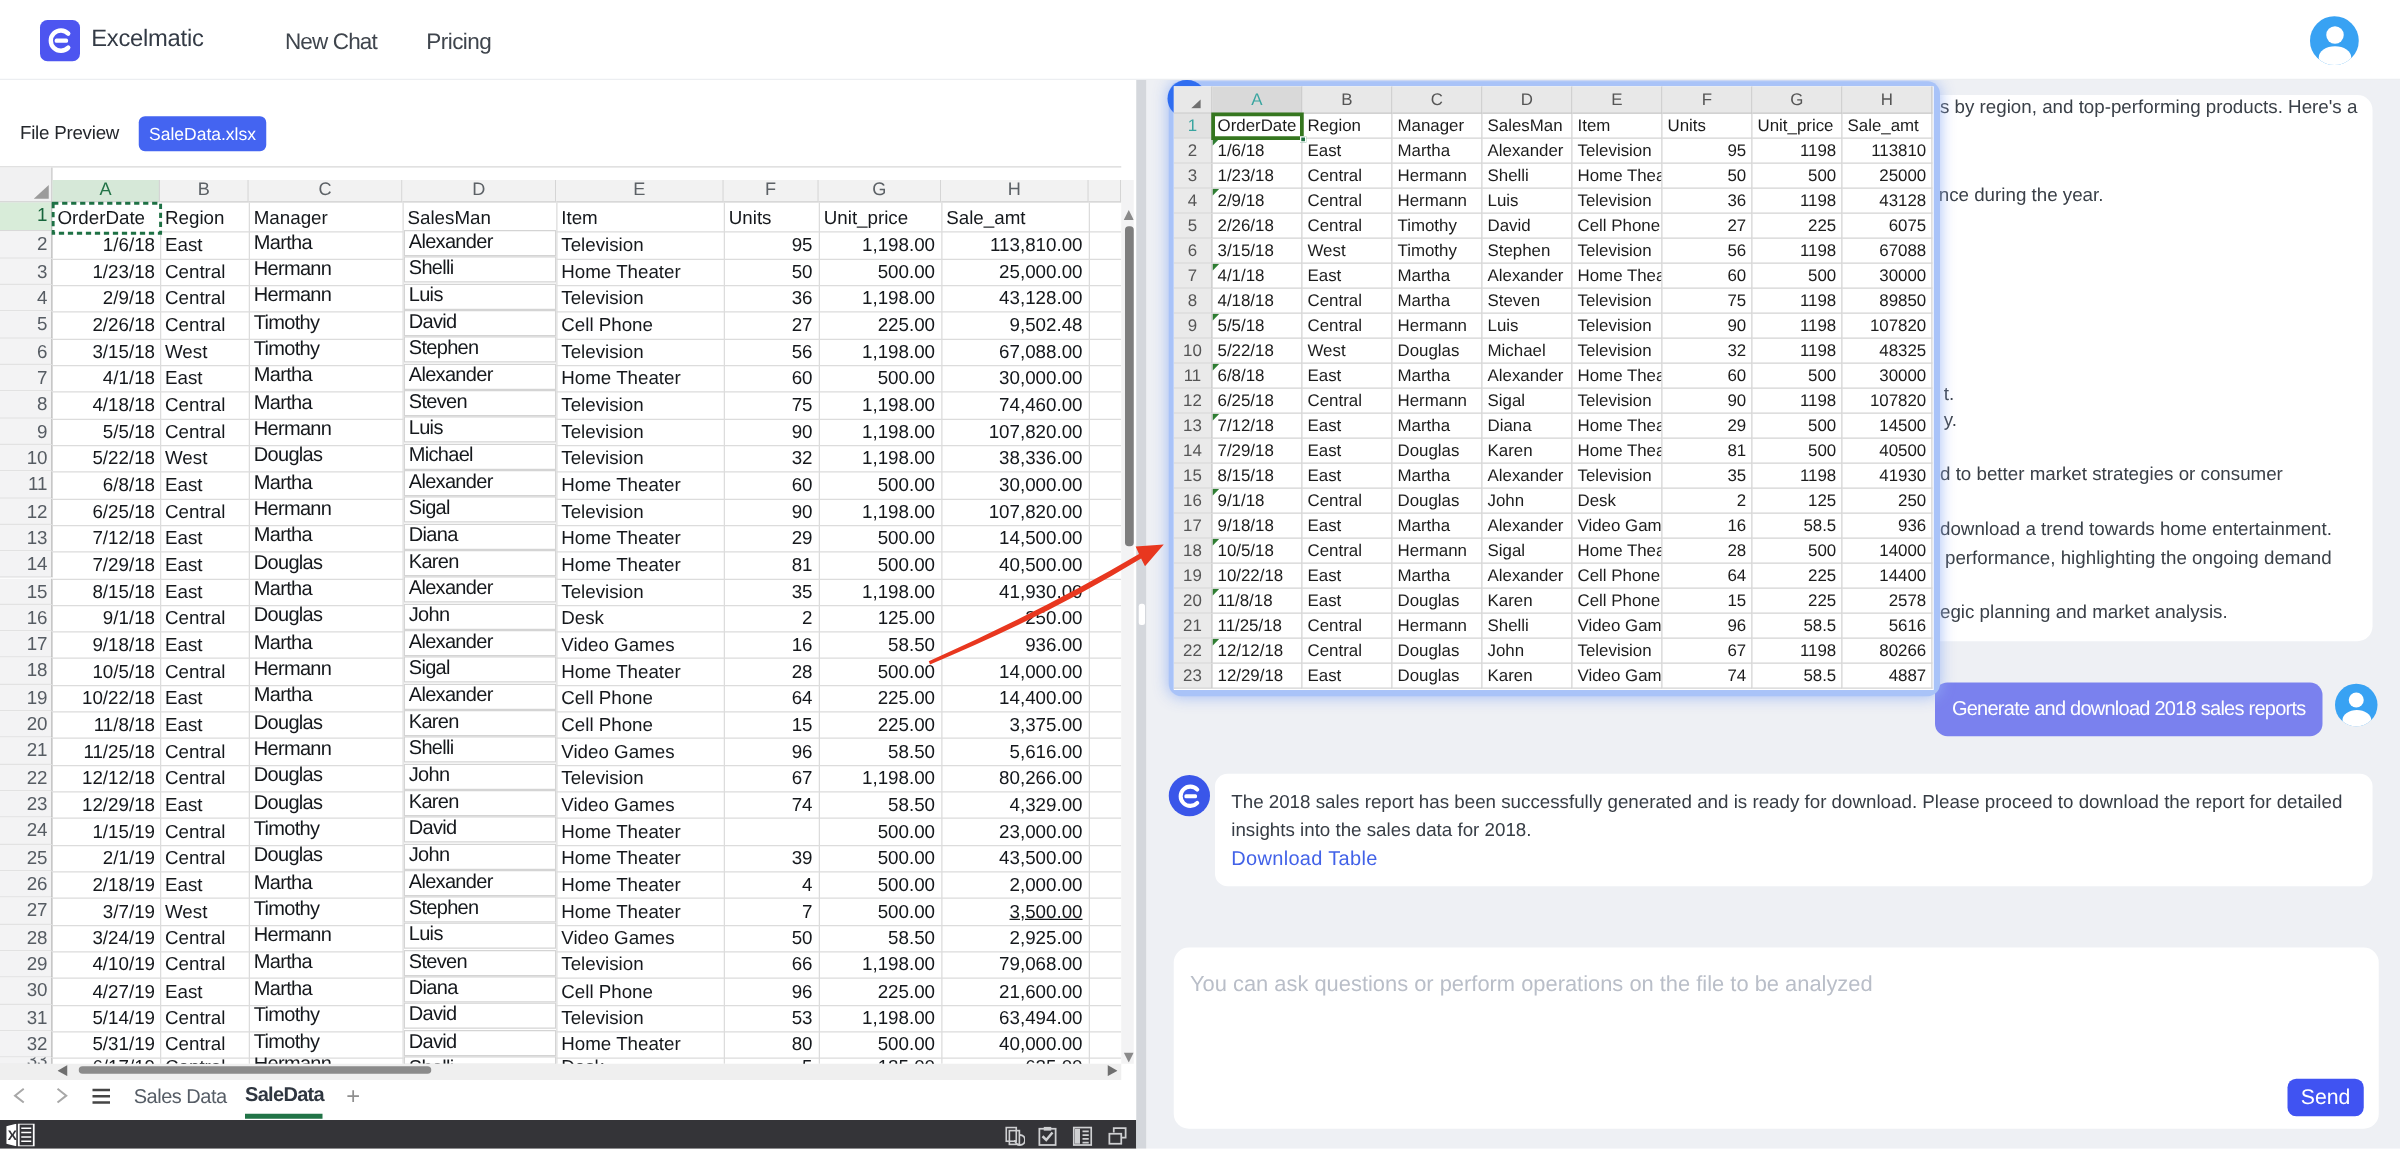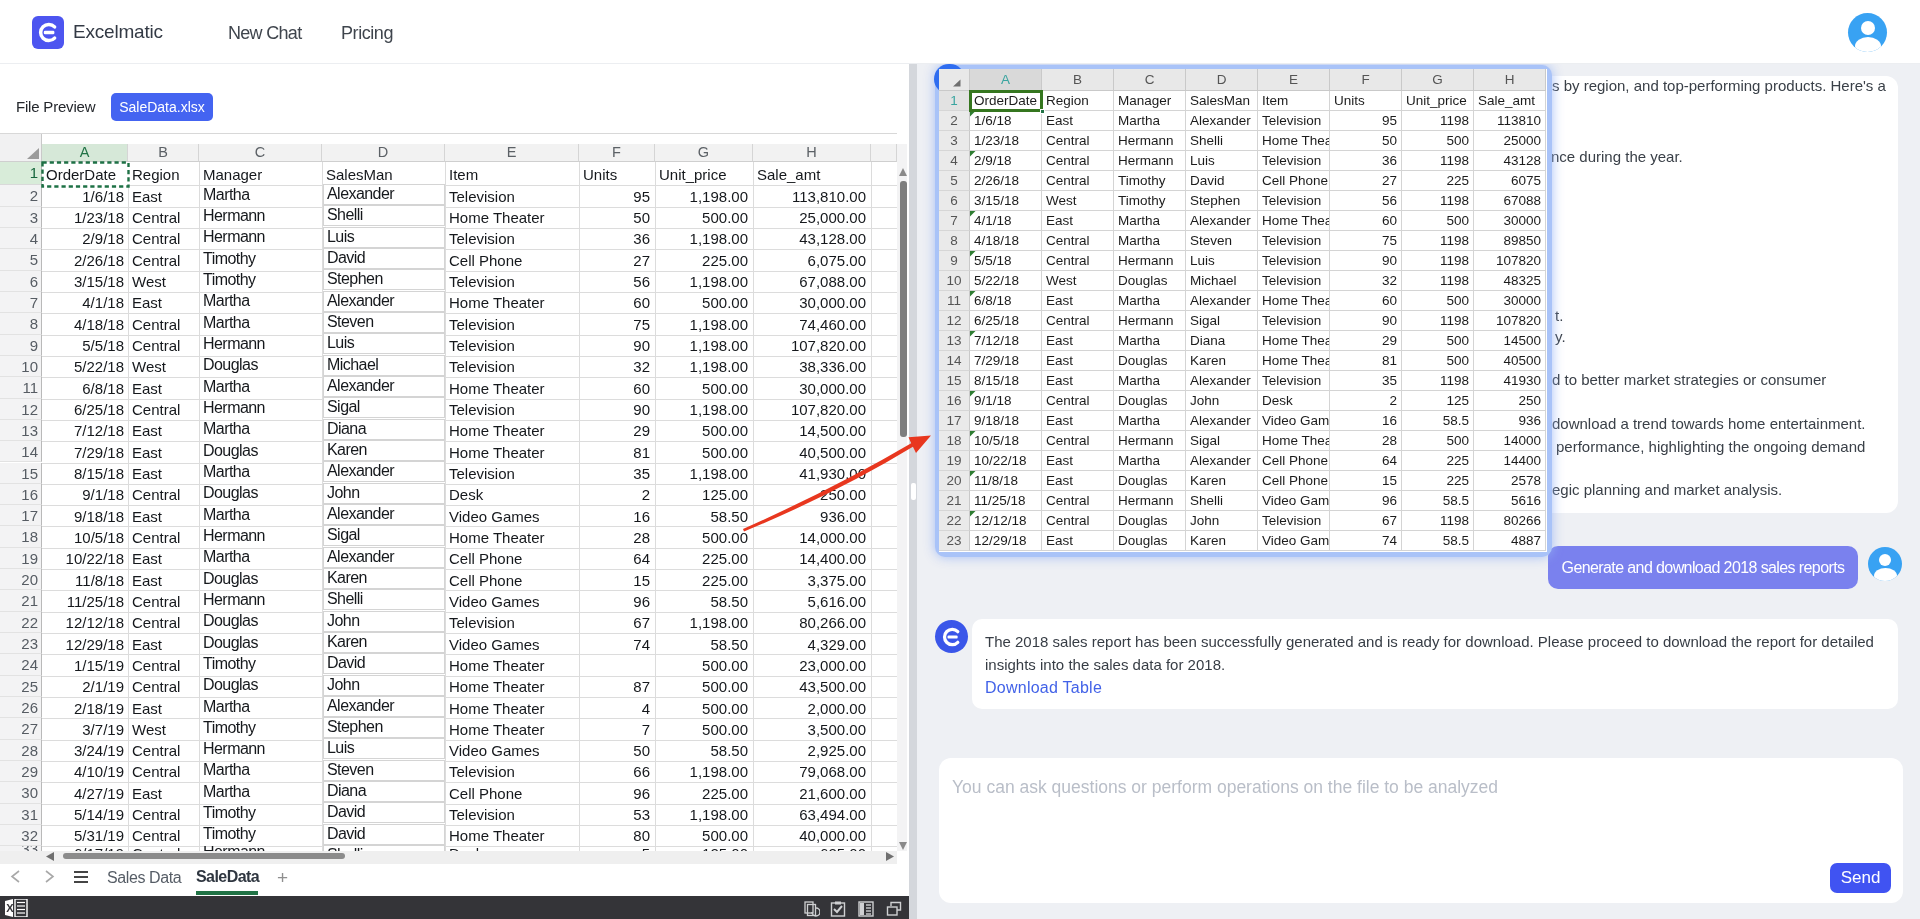--- a/index.html
+++ b/index.html
@@ -150,21 +150,21 @@
       <div class="ab nw" style="right:149px;top:2.5px;font-size:15px;color:#15181c;">1,198.00</div>
       <div class="ab nw" style="right:31px;top:2.5px;font-size:15px;color:#15181c;">43,128.00</div>
     </div>
     <div class="ab" style="left:0;top:249.3px;width:897px;height:21.32px;overflow:hidden;">
       <div class="ab nw" style="right:773px;top:2.5px;font-size:15px;color:#15181c;">2/26/18</div>
       <div class="ab nw" style="left:132px;top:2.5px;font-size:15px;color:#15181c;">Central</div>
       <div class="ab nw" style="left:203px;top:0.5px;font-size:16px;color:#15181c;letter-spacing:-0.55px;">Timothy</div>
       <div class="ab nw" style="left:449px;top:2.5px;font-size:15px;color:#15181c;">Cell Phone</div>
       <div class="ab nw" style="right:247px;top:2.5px;font-size:15px;color:#15181c;">27</div>
       <div class="ab nw" style="right:149px;top:2.5px;font-size:15px;color:#15181c;">225.00</div>
-      <div class="ab nw" style="right:31px;top:2.5px;font-size:15px;color:#15181c;">6,075.00</div>
+      <div class="ab nw" style="right:31px;top:2.5px;font-size:15px;color:#15181c;">9,502.48</div>
     </div>
     <div class="ab" style="left:0;top:270.6px;width:897px;height:21.32px;overflow:hidden;">
       <div class="ab nw" style="right:773px;top:2.5px;font-size:15px;color:#15181c;">3/15/18</div>
       <div class="ab nw" style="left:132px;top:2.5px;font-size:15px;color:#15181c;">West</div>
       <div class="ab nw" style="left:203px;top:0.5px;font-size:16px;color:#15181c;letter-spacing:-0.55px;">Timothy</div>
       <div class="ab nw" style="left:449px;top:2.5px;font-size:15px;color:#15181c;">Television</div>
       <div class="ab nw" style="right:247px;top:2.5px;font-size:15px;color:#15181c;">56</div>
       <div class="ab nw" style="right:149px;top:2.5px;font-size:15px;color:#15181c;">1,198.00</div>
       <div class="ab nw" style="right:31px;top:2.5px;font-size:15px;color:#15181c;">67,088.00</div>
     </div>
@@ -328,41 +328,41 @@
       <div class="ab nw" style="left:449px;top:2.5px;font-size:15px;color:#15181c;">Home Theater</div>
       <div class="ab nw" style="right:247px;top:2.5px;font-size:16px;color:#15181c;margin-top:36px;">46</div>
       <div class="ab nw" style="right:149px;top:2.5px;font-size:15px;color:#15181c;">500.00</div>
       <div class="ab nw" style="right:31px;top:2.5px;font-size:15px;color:#15181c;">23,000.00</div>
     </div>
     <div class="ab" style="left:0;top:675.7px;width:897px;height:21.32px;overflow:hidden;">
       <div class="ab nw" style="right:773px;top:2.5px;font-size:15px;color:#15181c;">2/1/19</div>
       <div class="ab nw" style="left:132px;top:2.5px;font-size:15px;color:#15181c;">Central</div>
       <div class="ab nw" style="left:203px;top:0.5px;font-size:16px;color:#15181c;letter-spacing:-0.55px;">Douglas</div>
       <div class="ab nw" style="left:449px;top:2.5px;font-size:15px;color:#15181c;">Home Theater</div>
-      <div class="ab nw" style="right:247px;top:2.5px;font-size:15px;color:#15181c;">87</div>
+      <div class="ab nw" style="right:247px;top:2.5px;font-size:15px;color:#15181c;">39</div>
       <div class="ab nw" style="right:149px;top:2.5px;font-size:15px;color:#15181c;">500.00</div>
       <div class="ab nw" style="right:31px;top:2.5px;font-size:15px;color:#15181c;">43,500.00</div>
     </div>
     <div class="ab" style="left:0;top:697.0px;width:897px;height:21.32px;overflow:hidden;">
       <div class="ab nw" style="right:773px;top:2.5px;font-size:15px;color:#15181c;">2/18/19</div>
       <div class="ab nw" style="left:132px;top:2.5px;font-size:15px;color:#15181c;">East</div>
       <div class="ab nw" style="left:203px;top:0.5px;font-size:16px;color:#15181c;letter-spacing:-0.55px;">Martha</div>
       <div class="ab nw" style="left:449px;top:2.5px;font-size:15px;color:#15181c;">Home Theater</div>
       <div class="ab nw" style="right:247px;top:2.5px;font-size:15px;color:#15181c;">4</div>
       <div class="ab nw" style="right:149px;top:2.5px;font-size:15px;color:#15181c;">500.00</div>
       <div class="ab nw" style="right:31px;top:2.5px;font-size:15px;color:#15181c;">2,000.00</div>
     </div>
     <div class="ab" style="left:0;top:718.3px;width:897px;height:21.32px;overflow:hidden;">
       <div class="ab nw" style="right:773px;top:2.5px;font-size:15px;color:#15181c;">3/7/19</div>
       <div class="ab nw" style="left:132px;top:2.5px;font-size:15px;color:#15181c;">West</div>
       <div class="ab nw" style="left:203px;top:0.5px;font-size:16px;color:#15181c;letter-spacing:-0.55px;">Timothy</div>
       <div class="ab nw" style="left:449px;top:2.5px;font-size:15px;color:#15181c;">Home Theater</div>
       <div class="ab nw" style="right:247px;top:2.5px;font-size:15px;color:#15181c;">7</div>
       <div class="ab nw" style="right:149px;top:2.5px;font-size:15px;color:#15181c;">500.00</div>
-      <div class="ab nw" style="right:31px;top:2.5px;font-size:15px;color:#15181c;">3,500.00</div>
+      <div class="ab nw" style="right:31px;top:2.5px;font-size:15px;color:#15181c;text-decoration:underline;">3,500.00</div>
     </div>
     <div class="ab" style="left:0;top:739.6px;width:897px;height:21.32px;overflow:hidden;">
       <div class="ab nw" style="right:773px;top:2.5px;font-size:15px;color:#15181c;">3/24/19</div>
       <div class="ab nw" style="left:132px;top:2.5px;font-size:15px;color:#15181c;">Central</div>
       <div class="ab nw" style="left:203px;top:0.5px;font-size:16px;color:#15181c;letter-spacing:-0.55px;">Hermann</div>
       <div class="ab nw" style="left:449px;top:2.5px;font-size:15px;color:#15181c;">Video Games</div>
       <div class="ab nw" style="right:247px;top:2.5px;font-size:15px;color:#15181c;">50</div>
       <div class="ab nw" style="right:149px;top:2.5px;font-size:15px;color:#15181c;">58.50</div>
       <div class="ab nw" style="right:31px;top:2.5px;font-size:15px;color:#15181c;">2,925.00</div>
     </div>

